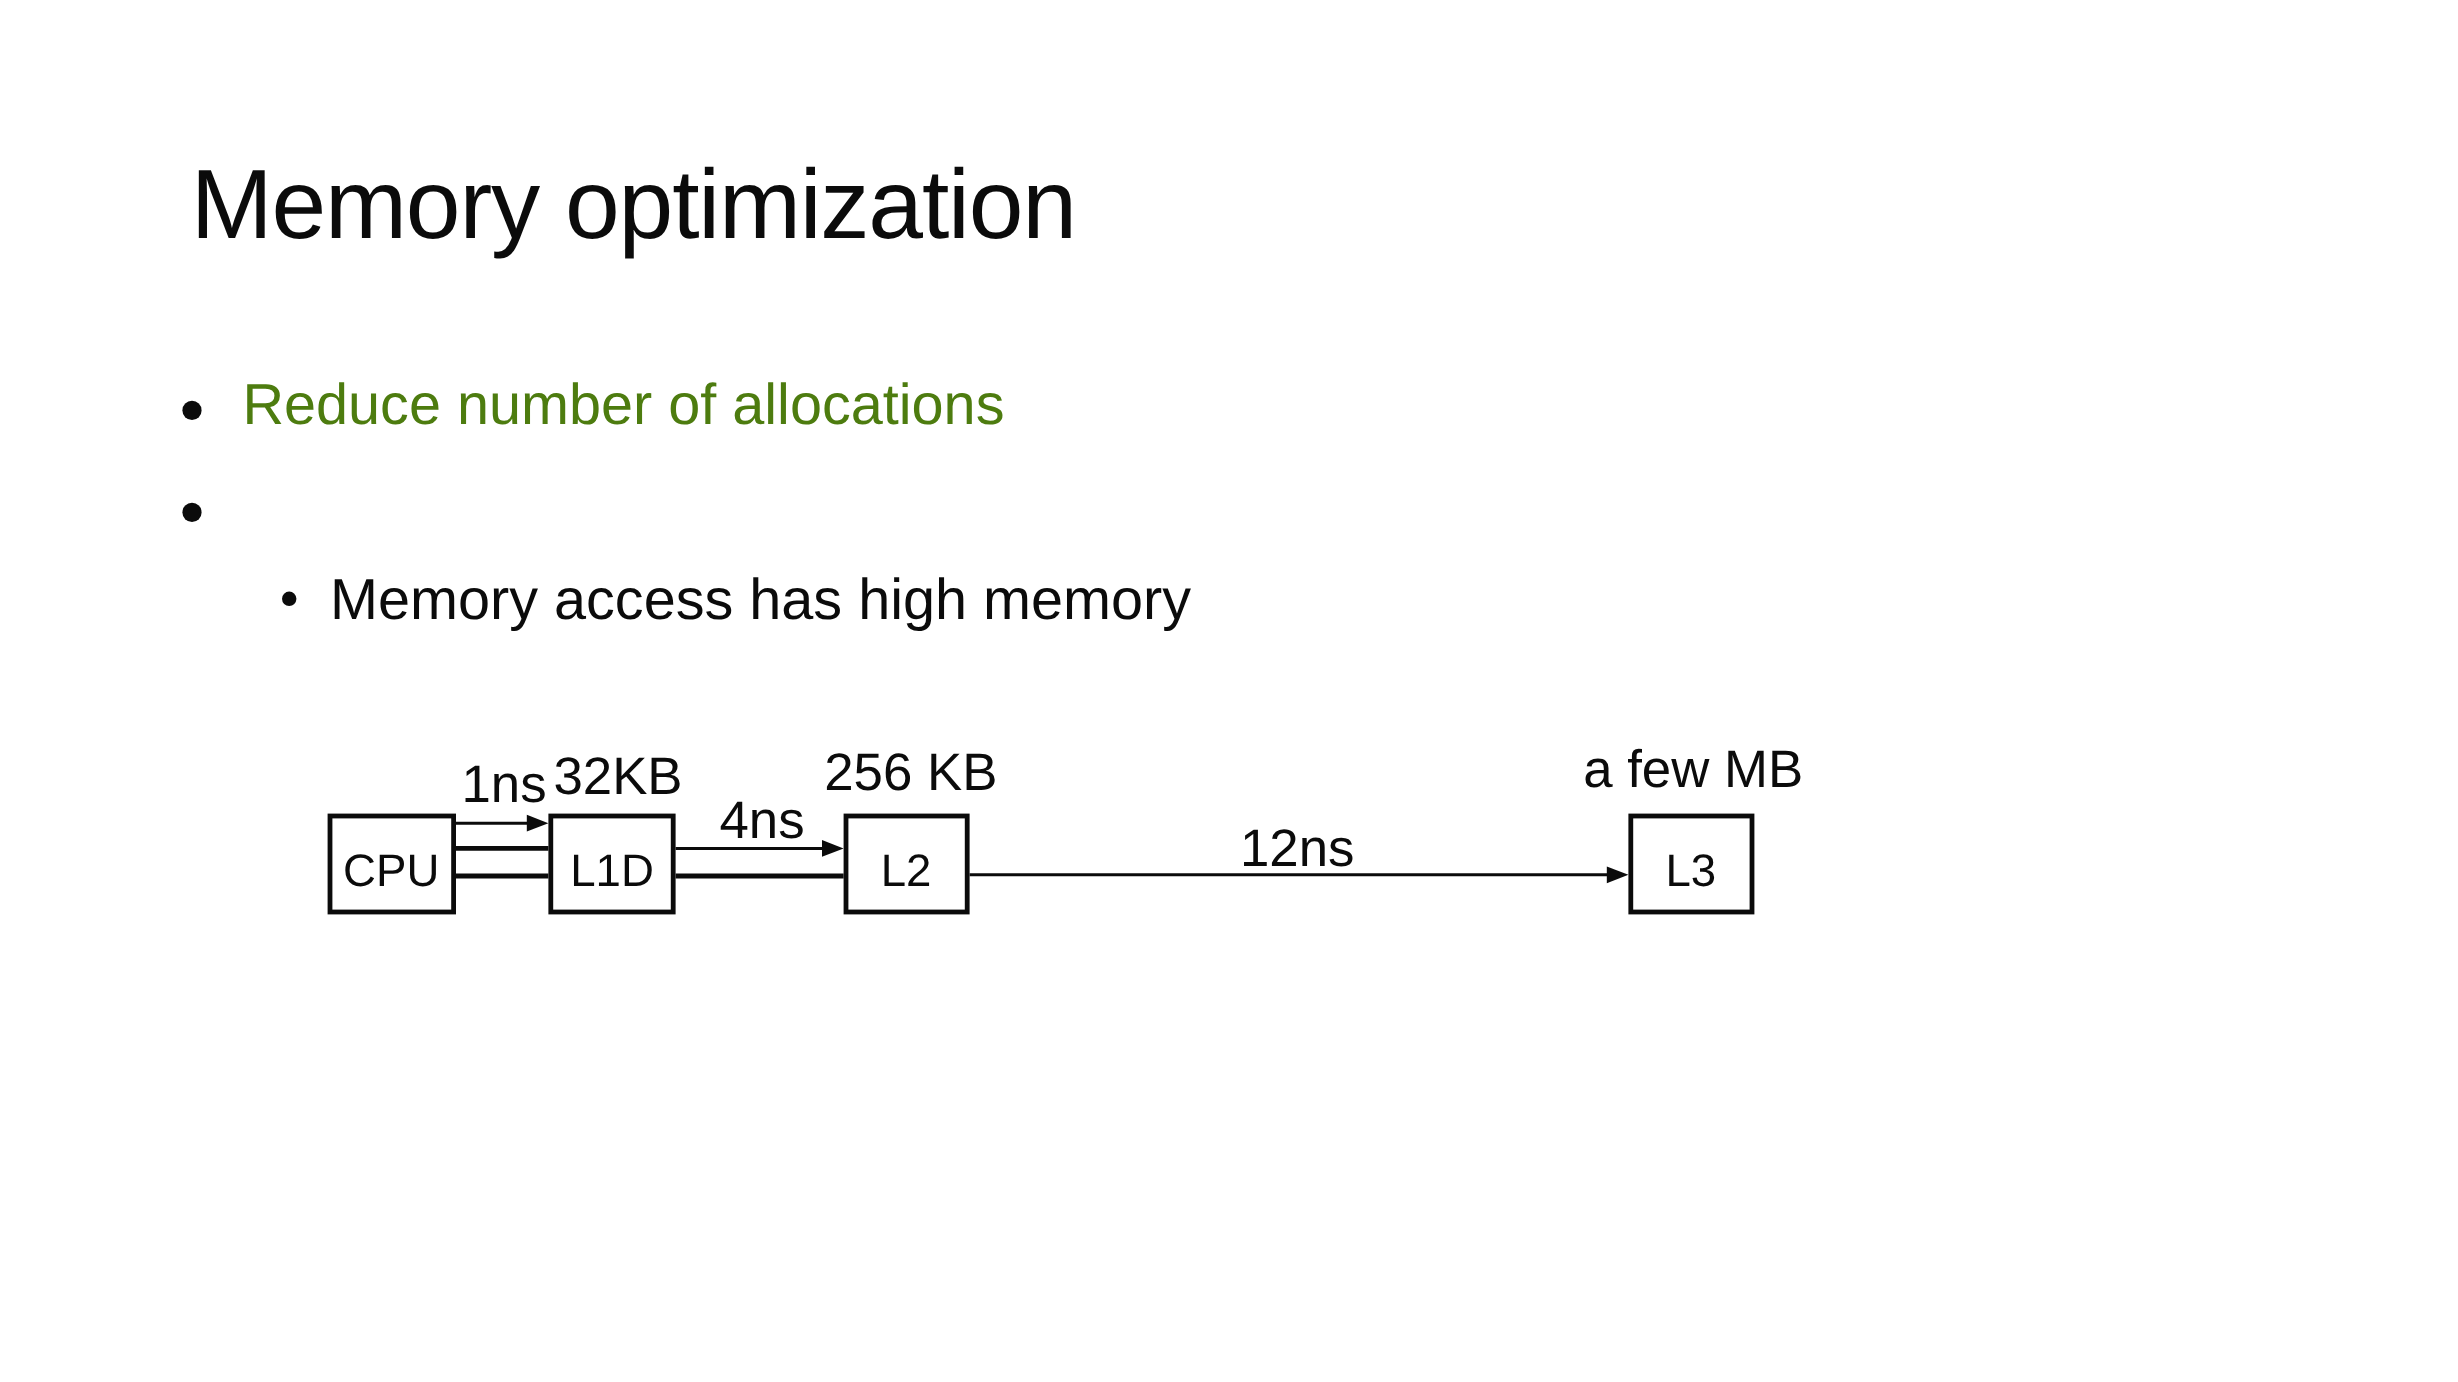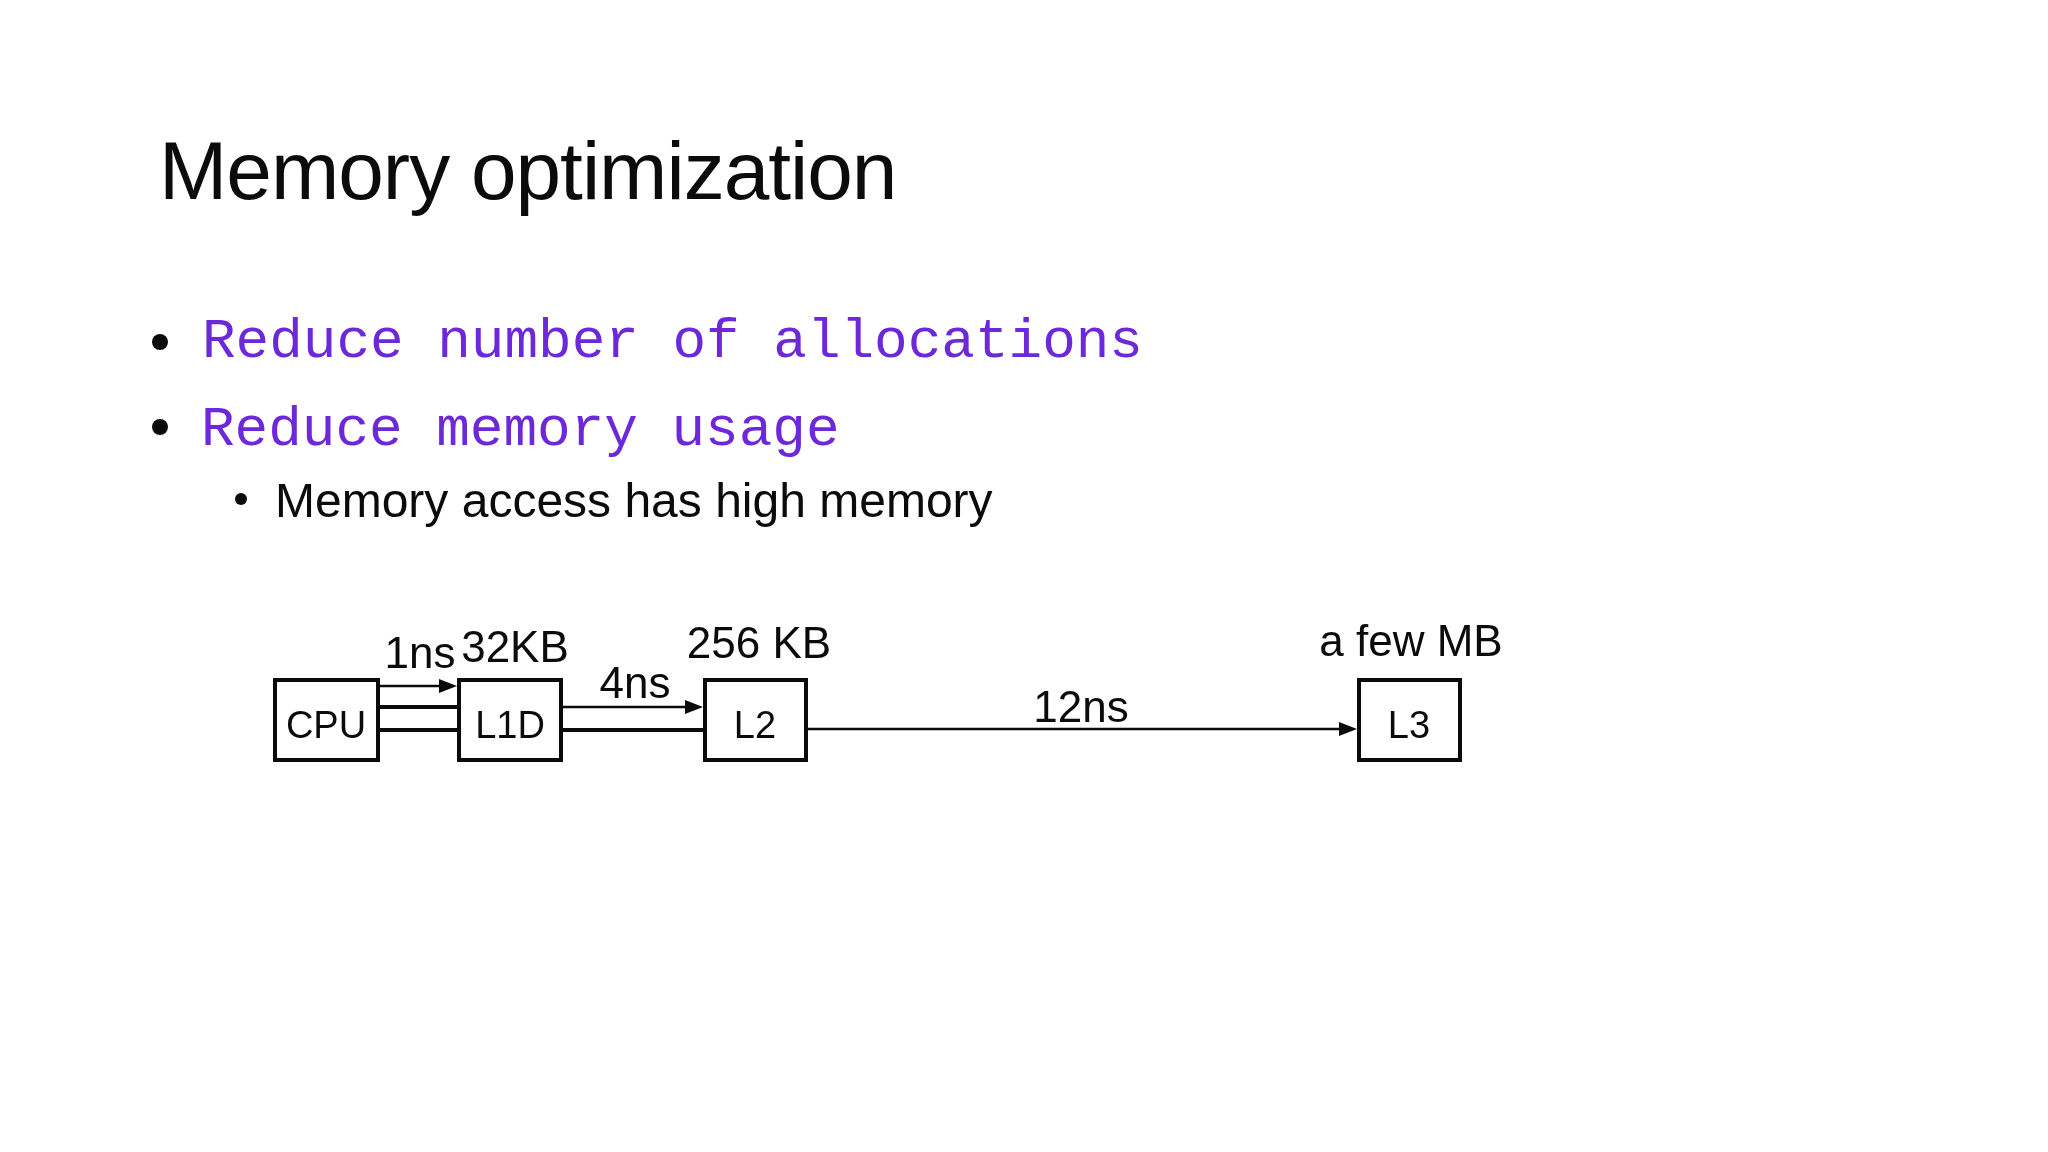--- a/index.html
+++ b/index.html
@@ -23,25 +23,24 @@
     left: 159px;
     top: 122px;
     font-size: 82px;
     line-height: 1.2;
     color: #0b0b0b;
     white-space: nowrap;
     letter-spacing: -1px;
   }
   .bullet-text {
     position: absolute;
-    font-size: 56px;
+    font-size: 48px;
     line-height: 1.2;
-    color: #6d28d9;
+    color: #4d7c0f;
     white-space: nowrap;
-    font-family: Liberation Mono, monospace;
   }
   .bullet-1 { left: 202px; top: 309px; }
   .bullet-2 { left: 201px; top: 397px; }
   .sub-bullet-text {
     position: absolute;
     left: 275px;
     top: 472px;
     font-size: 48px;
     line-height: 1.2;
     color: #0b0b0b;
@@ -85,21 +84,20 @@
 <body>
 
 <div class="slide">
 
   <div class="title">Memory optimization</div>
 
   <span class="dot dot-1"></span>
   <div class="bullet-text bullet-1">Reduce number of allocations</div>
 
   <span class="dot dot-2"></span>
-  <div class="bullet-text bullet-2">Reduce memory usage</div>
 
   <span class="dot dot-3"></span>
   <div class="sub-bullet-text">Memory access has high memory</div>
 
   <svg class="diagram" viewBox="0 0 2048 300">
 
     <line class="thin" x1="380" y1="86" x2="442" y2="86"></line>
     <polygon points="457,86 439,79 439,93"></polygon>
     <line class="thick" x1="380" y1="107" x2="457" y2="107"></line>
     <line class="thick" x1="380" y1="130" x2="457" y2="130"></line>

